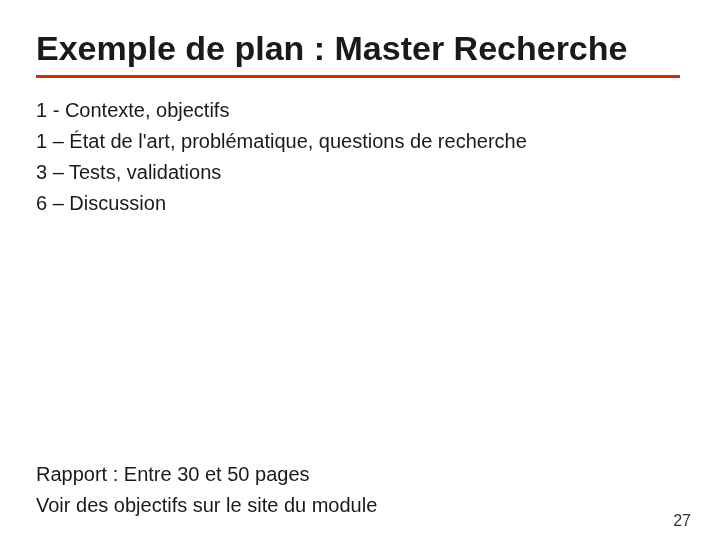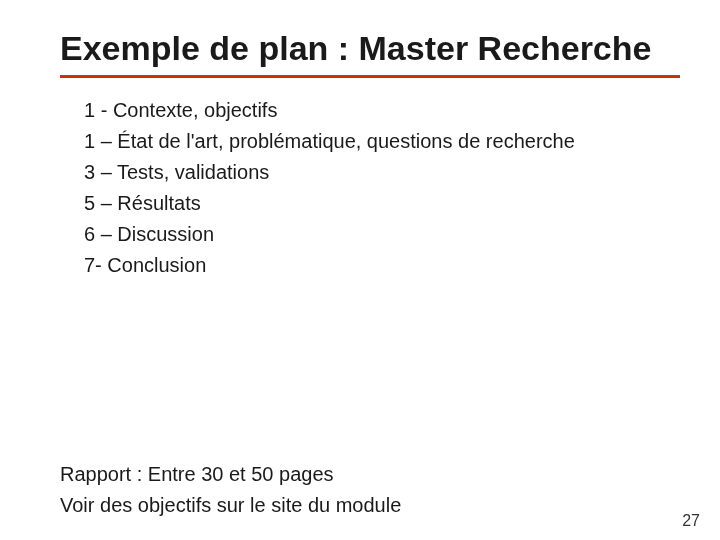--- a/index.html
+++ b/index.html
@@ -14,21 +14,21 @@
       background-color: #ffffff;
       font-family: 'Comic Sans MS', 'Chalkboard SE', cursive, sans-serif;
       overflow: hidden;
       position: relative;
     }
 
     .slide-container {
       width: 720px;
       height: 540px;
       background: #ffffff;
-      padding: 30px 40px 20px 60px;
+      padding: 30px 40px 20px 36px;
       display: flex;
       flex-direction: column;
     }
 
     .slide-title {
       font-size: 34px;
       font-weight: bold;
       color: #1a1a1a;
       margin-bottom: 8px;
       line-height: 1.1;
@@ -47,61 +47,58 @@
       display: flex;
       flex-direction: column;
       gap: 2px;
     }
 
     .list-item {
       font-size: 20px;
       color: #1a1a1a;
       line-height: 1.45;
       font-family: 'Comic Sans MS', 'Chalkboard SE', cursive, sans-serif;
-      margin-left: 24px;
     }
 
     .footer-section {
       margin-top: 28px;
       display: flex;
       flex-direction: column;
       gap: 2px;
     }
 
     .footer-item {
       font-size: 20px;
       color: #1a1a1a;
       line-height: 1.45;
       font-family: 'Comic Sans MS', 'Chalkboard SE', cursive, sans-serif;
     }
 
     .page-number {
       position: absolute;
       bottom: 10px;
-      right: 20px;
+      right: 29px;
       font-size: 16px;
       color: #333333;
       font-family: 'Comic Sans MS', cursive, sans-serif;
     }
   </style>
 </head>
 <body>
 
 <div class="slide-container">
   <h1 class="slide-title">Exemple de plan : Master Recherche</h1>
 
   <div class="title-underline"></div>
 
   <div class="content-list">
   <div class="list-item">1 - Contexte, objectifs</div>
       <div class="list-item">1 – État de l'art, problématique, questions de recherche</div>
       <div class="list-item">3 – Tests, validations</div>
-      <div class="list-item">5 – Résultats</div>
       <div class="list-item">6 – Discussion</div>
-      <div class="list-item">7- Conclusion</div>
     </div>
 
   <div class="footer-section">
   <div class="footer-item">Rapport : Entre 30 et 50 pages</div>
       <div class="footer-item">Voir des objectifs sur le site du module</div>
     </div>
 </div>
 
 <span class="page-number">27</span>
 

